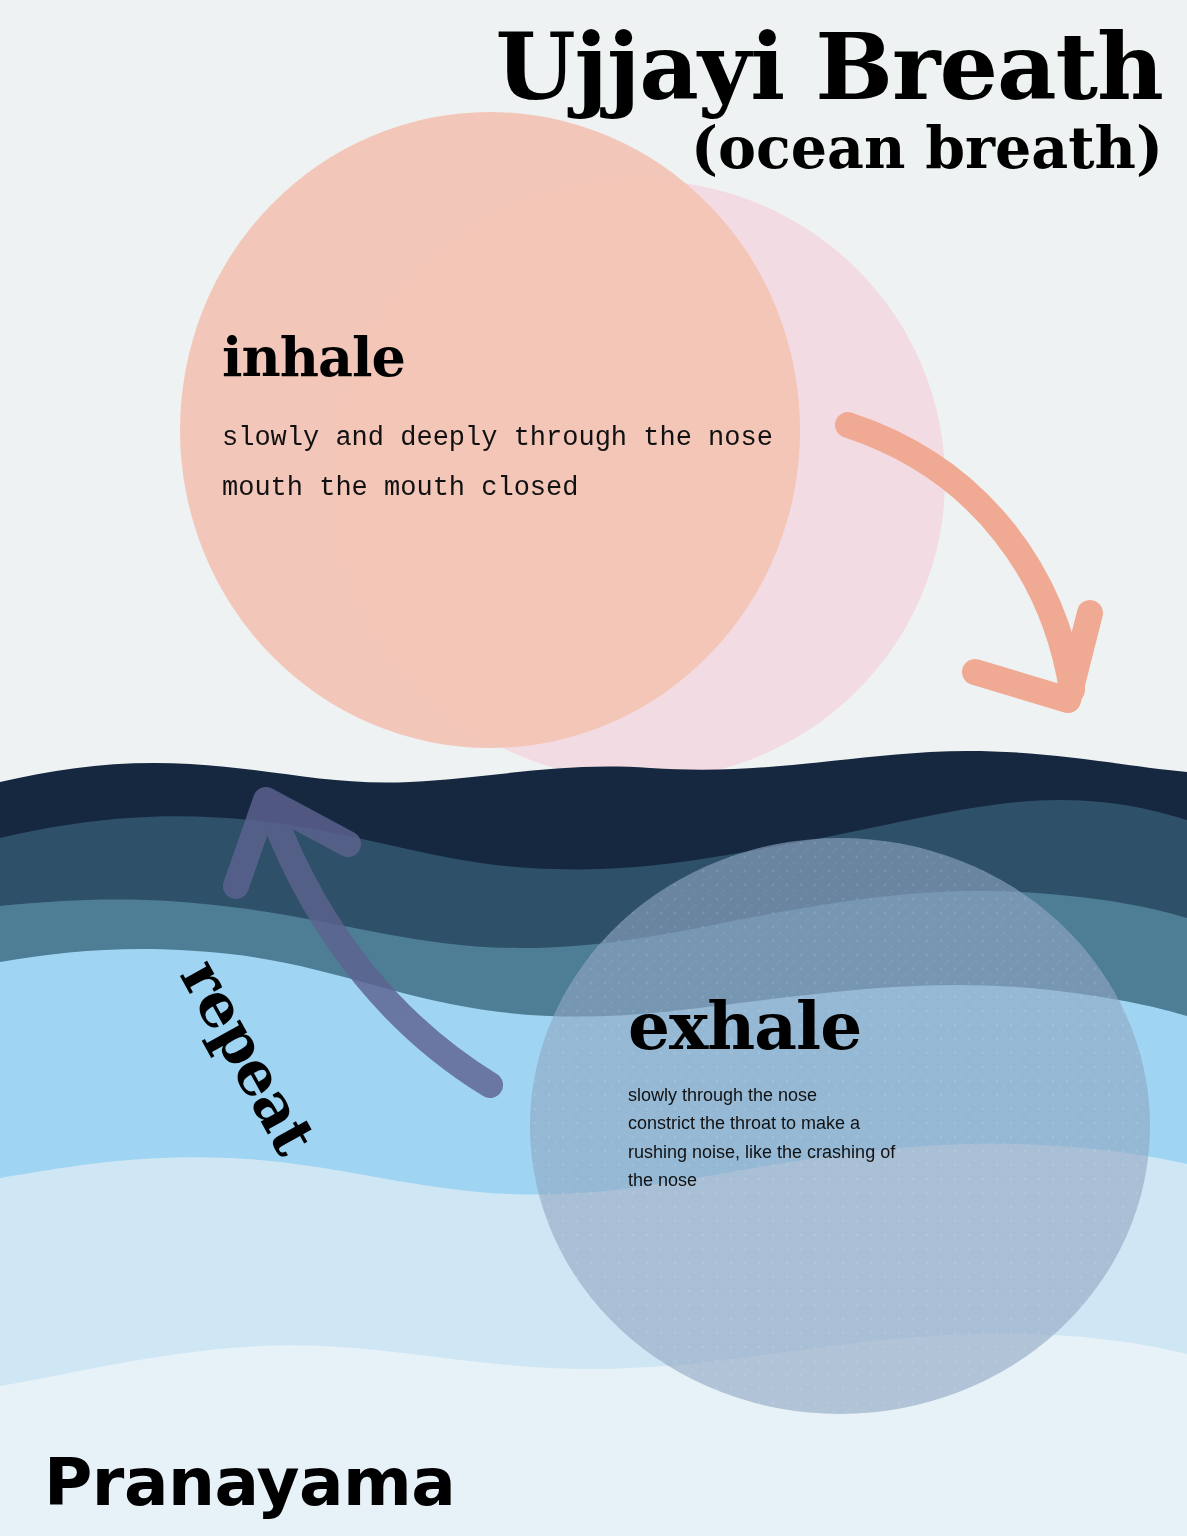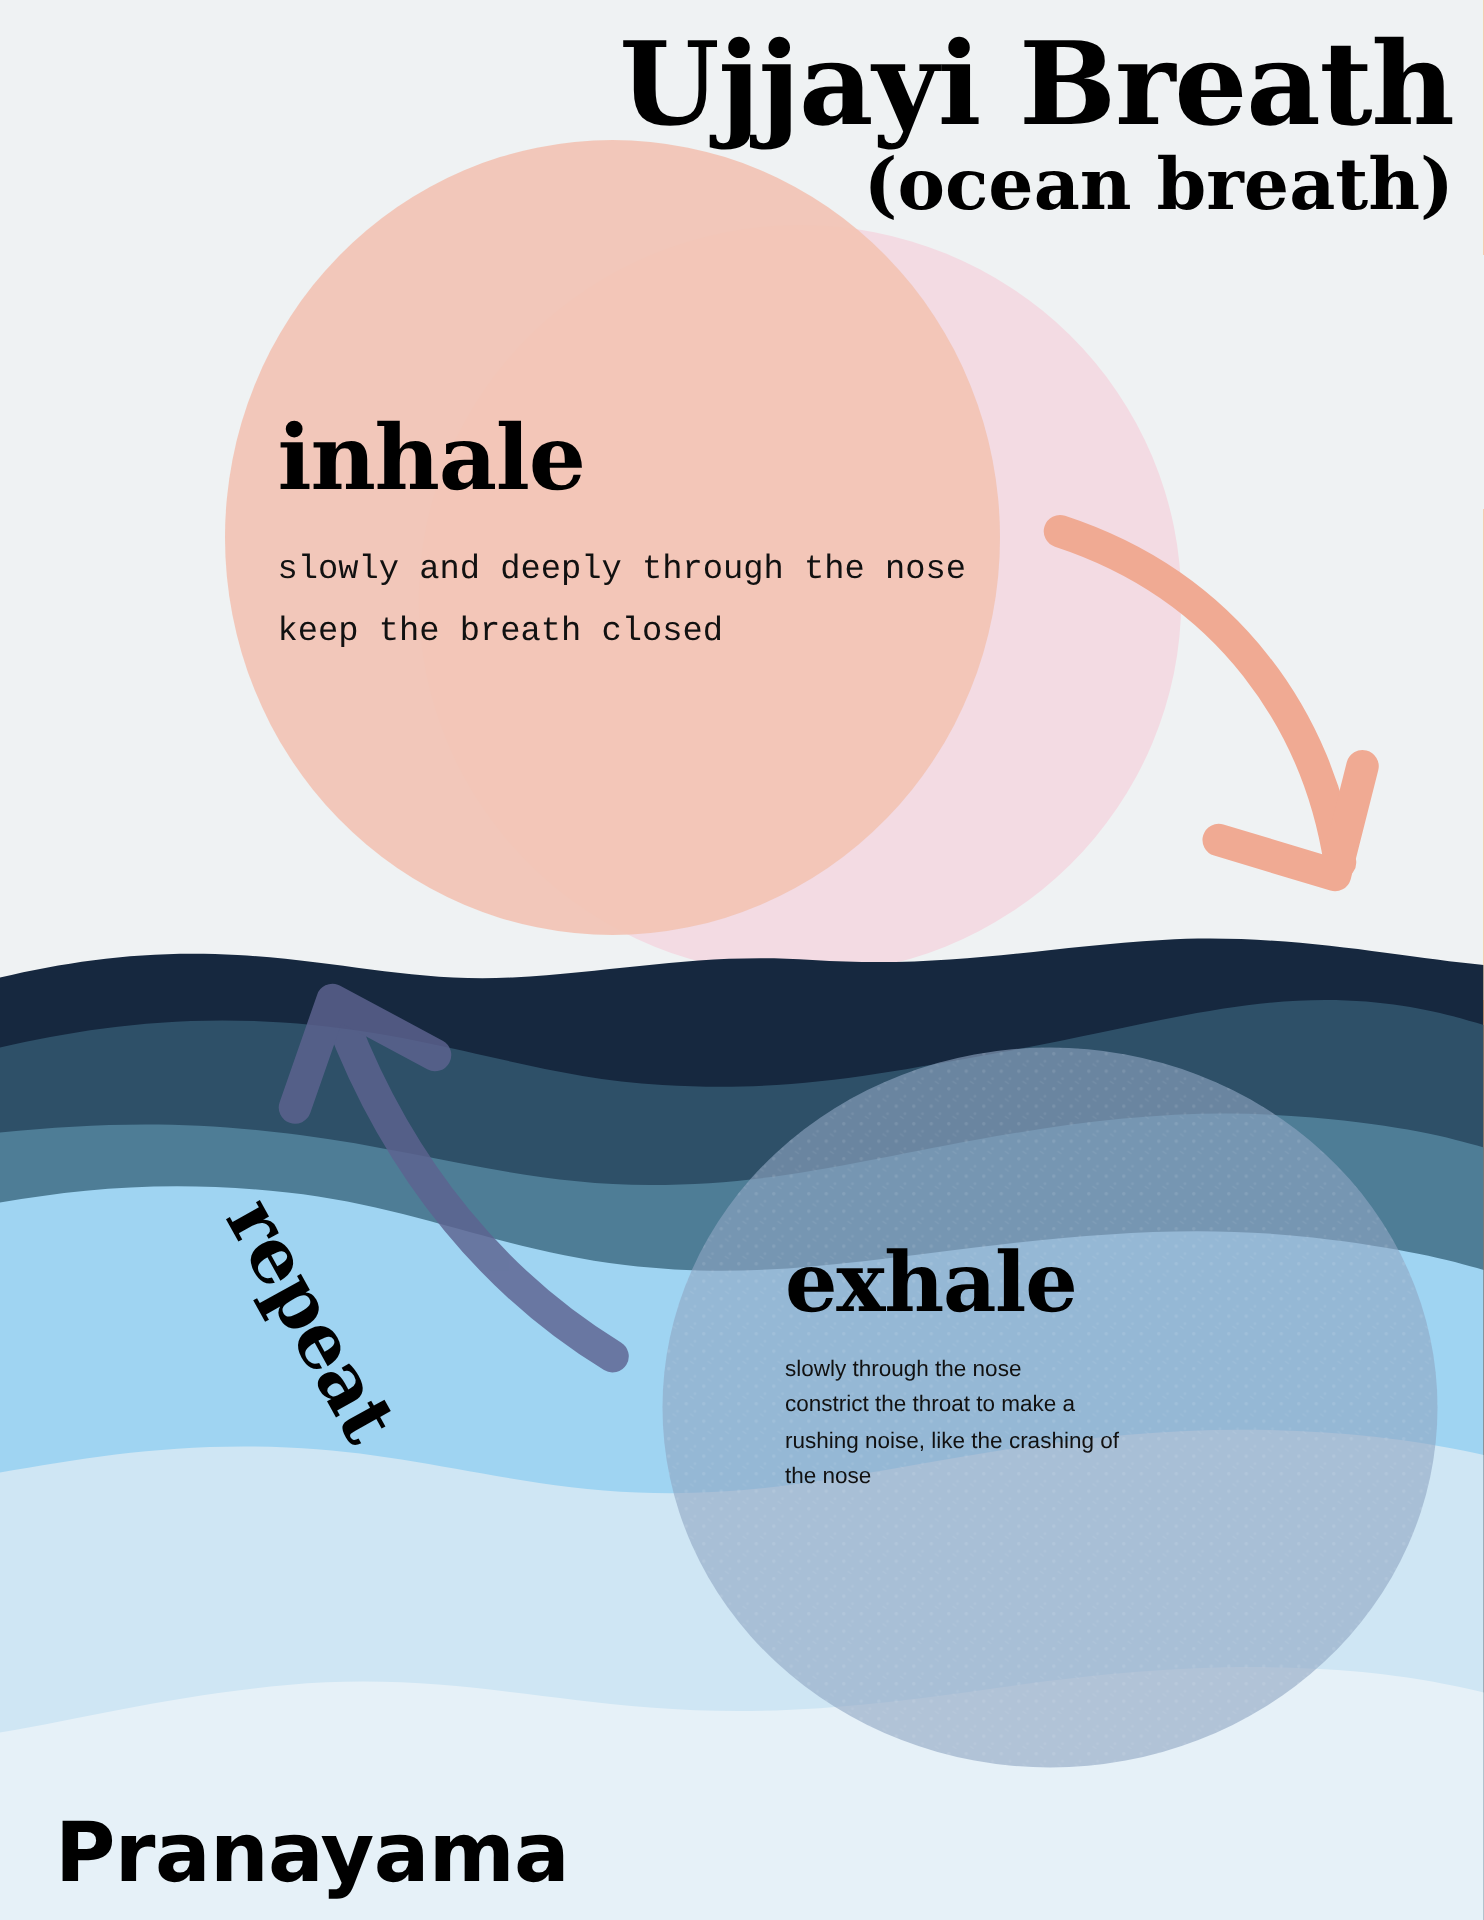--- a/index.html
+++ b/index.html
@@ -46,21 +46,21 @@
   
   #inhale-block{
     position:absolute;
     left:222px;top:330px;
     z-index:55;
     width:620px;
   }
   #inhale-heading{
     font-family:"DejaVu Serif", serif;
     font-weight:bold;
-    font-size:72px;
+    font-size:54px;
     line-height:1;
     color:#000000;
     margin:0;
     letter-spacing:-1px;
   }
   #inhale-lines{
     margin-top:30px;
     font-family:Liberation Mono, monospace;
     font-size:27px;
     line-height:1.85;
@@ -189,21 +189,21 @@
 
   <div id="title-block">
     <div id="main-title">Ujjayi Breath</div>
     <div id="sub-title">(ocean breath)</div>
   </div>
 
   <div id="inhale-block">
     <div id="inhale-heading">inhale</div>
     <div id="inhale-lines">
       <div>slowly and deeply through the nose</div>
-      <div>keep the breath closed</div>
+      <div>mouth the mouth closed</div>
     </div>
   </div>
 
   <div id="exhale-block">
     <div id="exhale-heading">exhale</div>
     <div id="exhale-lines">
       <div>slowly through the nose</div>
       <div>constrict the throat to make a</div>
       <div>rushing noise, like the crashing of</div>
       <div>the nose</div>

